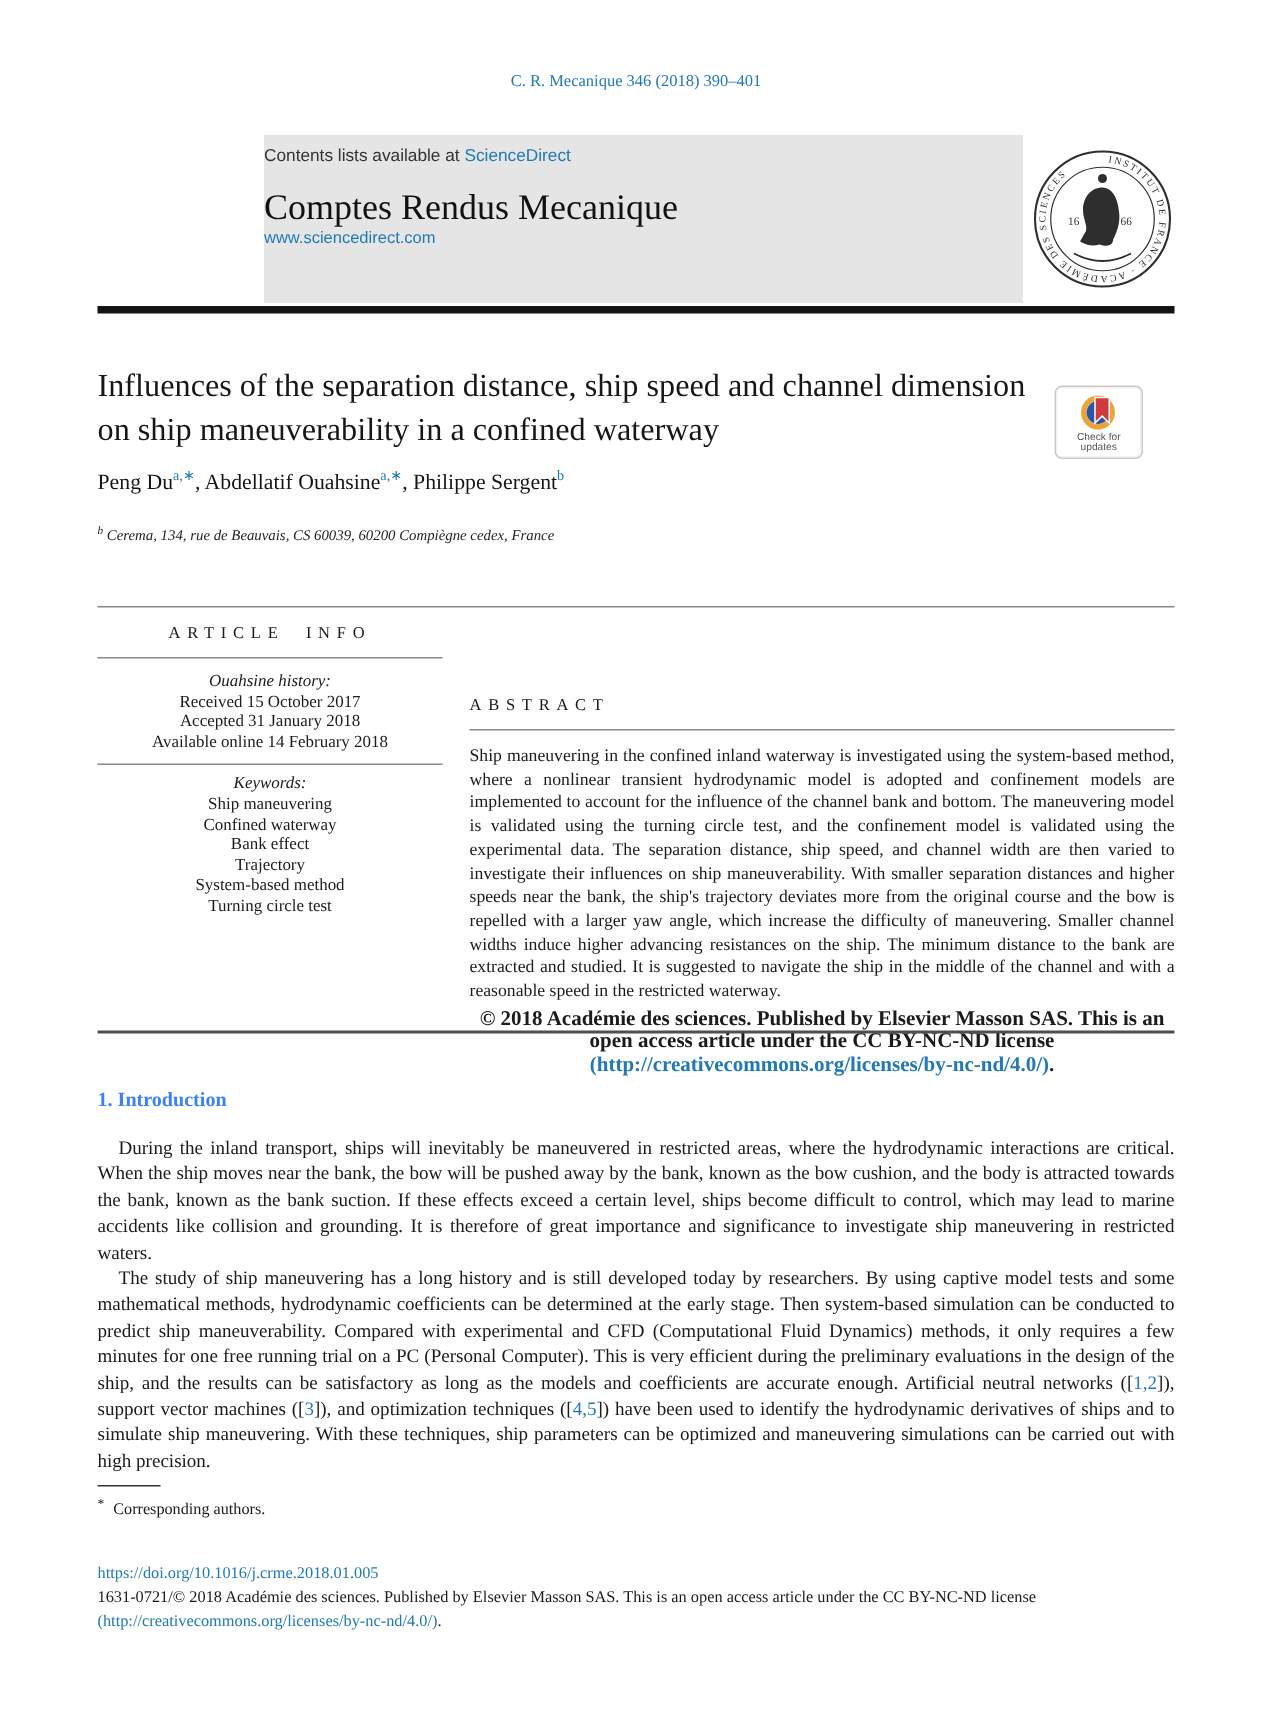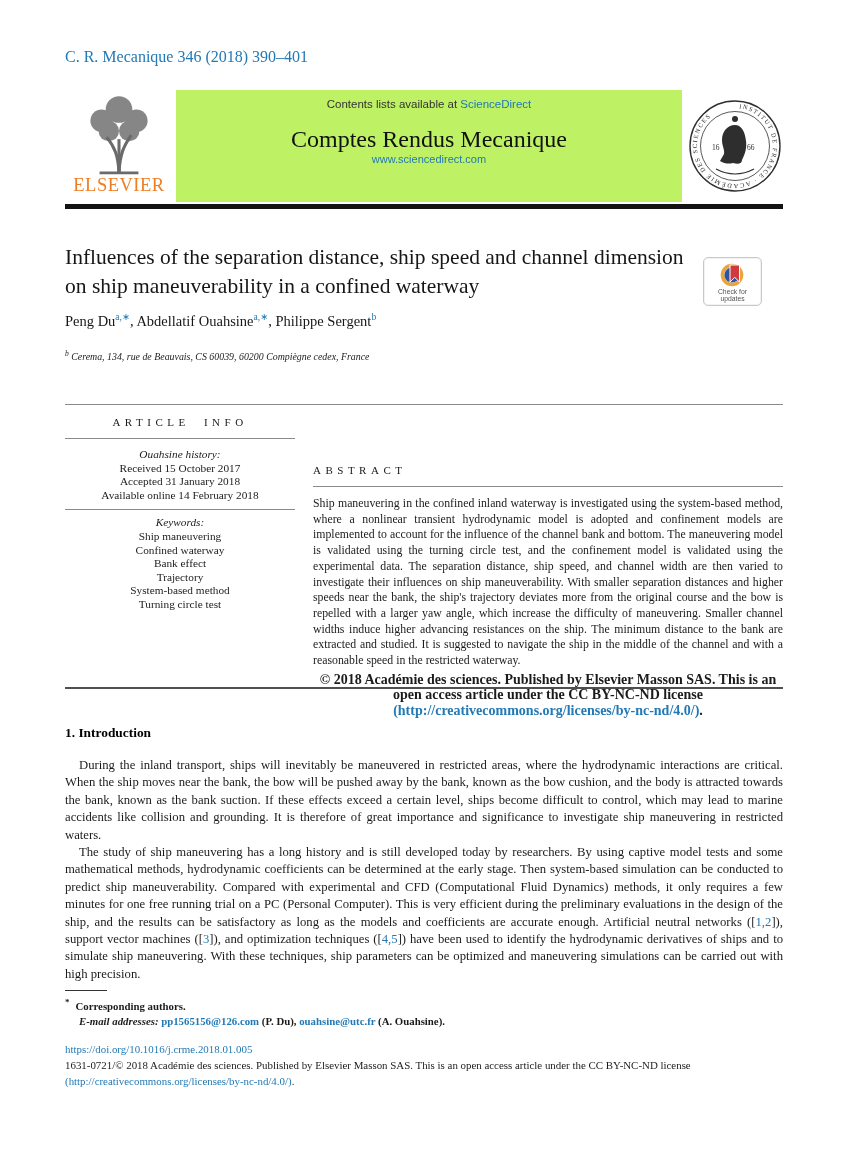--- a/index.html
+++ b/index.html
@@ -5,28 +5,28 @@
   html,body{margin:0;padding:0;}
   body{
     width:846px;height:1155px;background:#ffffff;position:relative;
     font-family:"Liberation Serif",serif;color:#1c1c1c;overflow:hidden;
     -webkit-font-smoothing:antialiased;
   }
   .abs{position:absolute;}
   a,.link{color:#2279b4;text-decoration:none;cursor:pointer;}
 
   
-  #citation{top:48px;left:65px;width:718px;text-align:left;font-size:16px;color:#2279b4;}
+  #citation{top:48px;left:65px;width:718px;text-align:center;font-size:11px;color:#2279b4;}
 
   
   #banner{top:90px;left:65px;width:718px;height:112px;}
   .logo-box{position:absolute;left:0;top:0;width:108px;height:112px;text-align:center;}
   .logo-box svg{display:block;margin:0 auto;}
   .elsevier-word{font-family:"Liberation Serif",serif;color:#ef7d23;font-size:18.5px;letter-spacing:.5px;line-height:18px;}
-  .gray-box{position:absolute;left:111px;top:0;width:506px;height:112px;background:#bef264;text-align:center;}
+  .gray-box{position:absolute;left:111px;top:0;width:506px;height:112px;background:#e5e5e5;}
   .contents-line{margin-top:8px;font-family:"Liberation Sans",sans-serif;font-size:11.5px;color:#333;}
   .journal-title{margin-top:16px;font-size:24px;color:#111;}
   .journal-site{font-family:"Liberation Sans",sans-serif;font-size:11px;}
   .seal-box{position:absolute;left:621px;top:2px;width:97px;height:108px;display:flex;align-items:center;justify-content:center;}
 
   #black-rule{top:204px;left:65px;width:718px;height:5px;background:#131313;}
 
   
   #title-row{top:243px;left:65px;width:718px;}
   #article-title{margin:0;font-weight:normal;font-size:21.5px;line-height:28.5px;width:630px;color:#161616;}
@@ -51,56 +51,38 @@
   .mid-rule{border-top:1px solid #8a8a8a;margin:7px 0 6px 0;}
   .info-label{font-style:italic;font-size:11.3px;line-height:13.6px;}
   .info-item{font-size:11.3px;line-height:13.6px;}
   .abstract-body{font-size:11.8px;line-height:15.7px;text-align:justify;color:#1b1b1b;}
   .abstract-copy{margin-top:3px;font-size:14px;line-height:15.7px;text-align:center;color:#1b1b1b;font-weight:bold;}
 
   #rule-bottom-header{top:687px;left:65px;width:718px;height:2px;background:#4f4f4f;}
 
   
   #main{top:725px;left:65px;width:718px;}
-  #intro-heading{font-size:13.4px;font-weight:bold;margin:0 0 16px 0;color:#000000;}
+  #intro-heading{font-size:13.4px;font-weight:bold;margin:0 0 16px 0;color:#3b82f6;}
   .body-par{margin:0;font-size:12.7px;line-height:17.4px;text-align:justify;text-indent:14px;color:#1b1b1b;}
 
   
-  #footnote{top:990px;left:65px;width:718px;font-size:10.8px;color:#1b1b1b;font-weight:bold;}
+  #footnote{top:990px;left:65px;width:718px;font-size:10.8px;color:#1b1b1b;}
   .fn-rule{width:42px;border-top:1px solid #333;margin-bottom:6px;}
   .fn-star{font-size:9px;vertical-align:super;margin-right:6px;}
   .fn-email{margin-left:14px;margin-top:3px;}
   .it{font-style:italic;}
 
   #bottom-block{top:1042px;left:65px;width:718px;font-size:10.9px;line-height:15.8px;color:#1b1b1b;}
 </style>
 </head>
 <body>
 
 <div id="citation" class="abs">C. R. Mecanique 346 (2018) 390–401</div>
 
 <div id="banner" class="abs">
-  <div class="logo-box">
-    <svg width="92" height="86" viewBox="0 0 90 84">
-      <g fill="#7a7a7a" opacity="0.9">
-        <circle cx="28" cy="30" r="11"></circle>
-        <circle cx="45" cy="19" r="13"></circle>
-        <circle cx="62" cy="30" r="11"></circle>
-        <circle cx="35" cy="40" r="10"></circle>
-        <circle cx="55" cy="40" r="10"></circle>
-      </g>
-      <g stroke="#6a6a6a" fill="none">
-        <path d="M45 80 C44 64 41 56 33 46" stroke-width="3"></path>
-        <path d="M45 80 C46 62 50 54 57 44" stroke-width="3"></path>
-        <path d="M45 80 C45 68 45 58 45 48" stroke-width="3"></path>
-        <path d="M26 81 H64" stroke-width="2.5"></path>
-      </g>
-    </svg>
-    <div class="elsevier-word">ELSEVIER</div>
-  </div>
 
   <div class="gray-box">
     <div class="contents-line"><span>Contents lists available at </span><span class="link">ScienceDirect</span></div>
     <div class="journal-title">Comptes Rendus Mecanique</div>
     <div class="journal-site"><span class="link">www.sciencedirect.com</span></div>
   </div>
 
   <div class="seal-box">
     <svg width="94" height="94" viewBox="0 0 94 94">
       <circle cx="47" cy="47" r="45" fill="none" stroke="#2e2e2e" stroke-width="1.4"></circle>
@@ -175,20 +157,19 @@
 
 <div id="main" class="abs">
   <h2 id="intro-heading">1. Introduction</h2>
   <p class="body-par">During the inland transport, ships will inevitably be maneuvered in restricted areas, where the hydrodynamic interactions are critical. When the ship moves near the bank, the bow will be pushed away by the bank, known as the bow cushion, and the body is attracted towards the bank, known as the bank suction. If these effects exceed a certain level, ships become difficult to control, which may lead to marine accidents like collision and grounding. It is therefore of great importance and significance to investigate ship maneuvering in restricted waters.</p>
   <p class="body-par"><span>The study of ship maneuvering has a long history and is still developed today by researchers. By using captive model tests and some mathematical methods, hydrodynamic coefficients can be determined at the early stage. Then system-based simulation can be conducted to predict ship maneuverability. Compared with experimental and CFD (Computational Fluid Dynamics) methods, it only requires a few minutes for one free running trial on a PC (Personal Computer). This is very efficient during the preliminary evaluations in the design of the ship, and the results can be satisfactory as long as the models and coefficients are accurate enough. Artificial neutral networks ([</span><span class="link">1,2</span><span>]), support vector machines ([</span><span class="link">3</span><span>]), and optimization techniques ([</span><span class="link">4,5</span><span>]) have been used to identify the hydrodynamic derivatives of ships and to simulate ship maneuvering. With these techniques, ship parameters can be optimized and maneuvering simulations can be carried out with high precision.</span></p>
 </div>
 
 <div id="footnote" class="abs">
   <div class="fn-rule"></div>
   <div><span class="fn-star">*</span><span>Corresponding authors.</span></div>
-  <div class="fn-email"><span class="it">E-mail addresses: </span><span class="link">pp1565156@126.com</span><span> (P. Du), </span><span class="link">ouahsine@utc.fr</span><span> (A. Ouahsine).</span></div>
 </div>
 
 <div id="bottom-block" class="abs">
   <div><span class="link">https://doi.org/10.1016/j.crme.2018.01.005</span></div>
   <div>1631-0721/© 2018 Académie des sciences. Published by Elsevier Masson SAS. This is an open access article under the CC BY-NC-ND license</div>
   <div><span class="link">(http://creativecommons.org/licenses/by-nc-nd/4.0/)</span><span>.</span></div>
 </div>
 
 </body></html>

